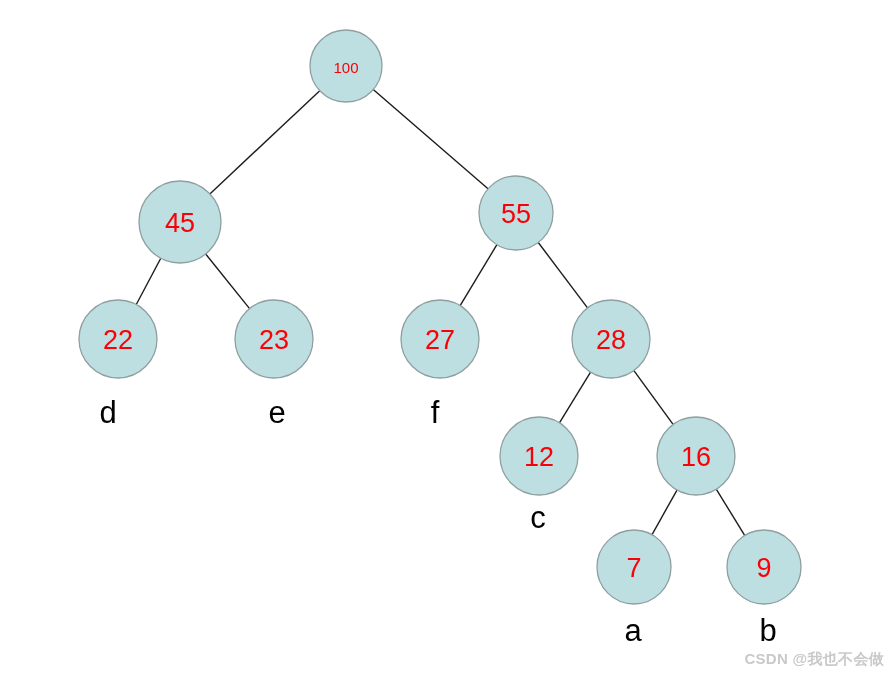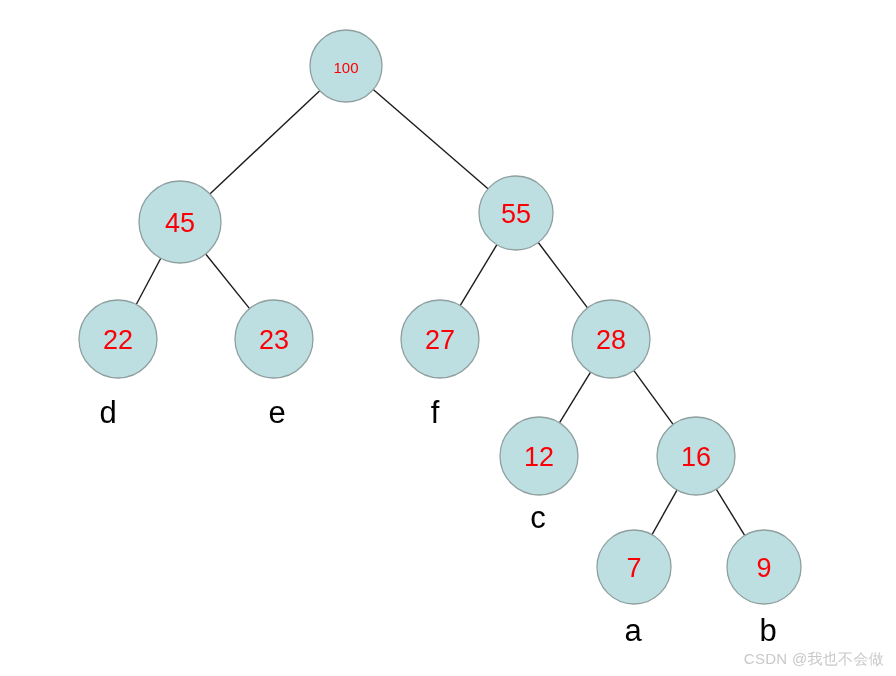--- a/index.html
+++ b/index.html
@@ -46,20 +46,21 @@
   }
   .watermark-text {
     position: absolute;
     right: 12px;
     bottom: 7px;
     color: #c9c9c9;
     font-size: 15px;
     font-family: "Liberation Sans", sans-serif;
     white-space: nowrap;
     letter-spacing: 0.3px;
+    font-weight: bold;
   }
 </style>
 </head>
 <body>
 
 <svg id="tree-canvas" viewBox="0 0 896 676" xmlns="http://www.w3.org/2000/svg">
   <g id="edges-layer">
       <line x1="319.77" y1="90.65" x2="209.88" y2="193.92" class="edge-line"></line>
       <line x1="373.23" y1="89.55" x2="488.01" y2="188.80" class="edge-line"></line>
       <line x1="160.80" y1="258.23" x2="136.26" y2="304.54" class="edge-line"></line>

